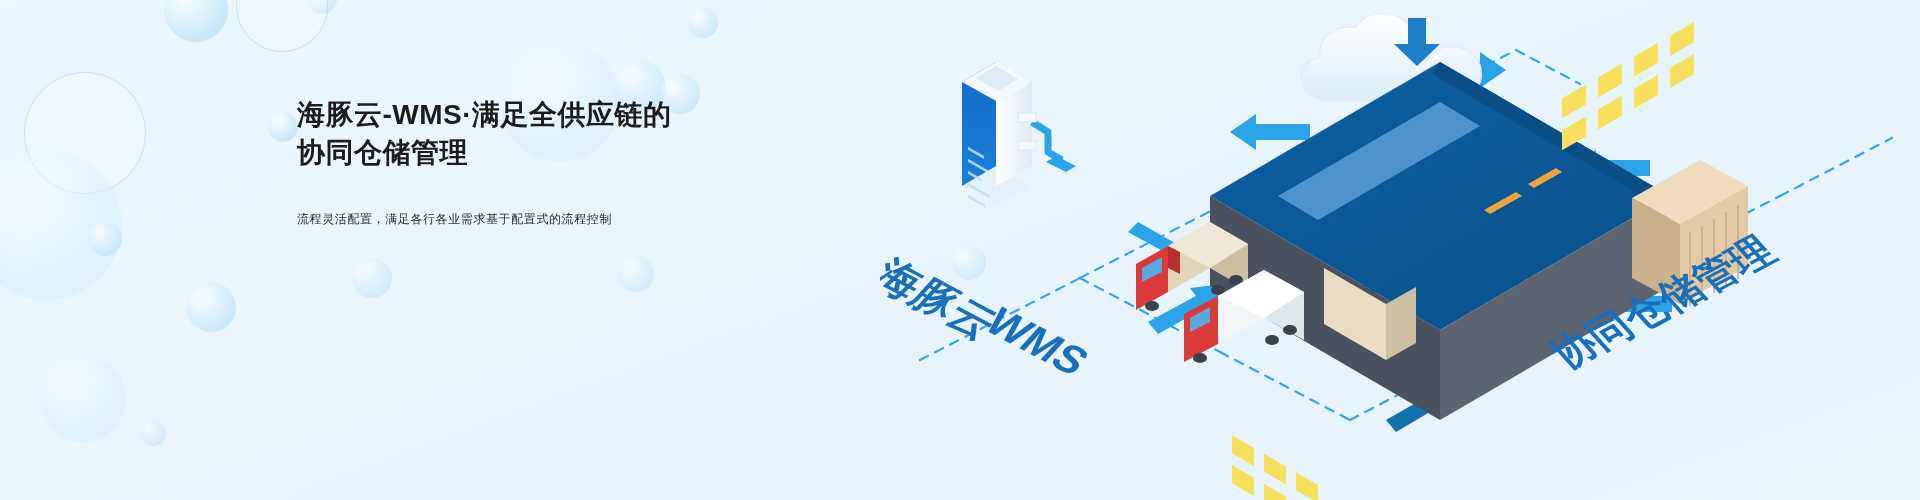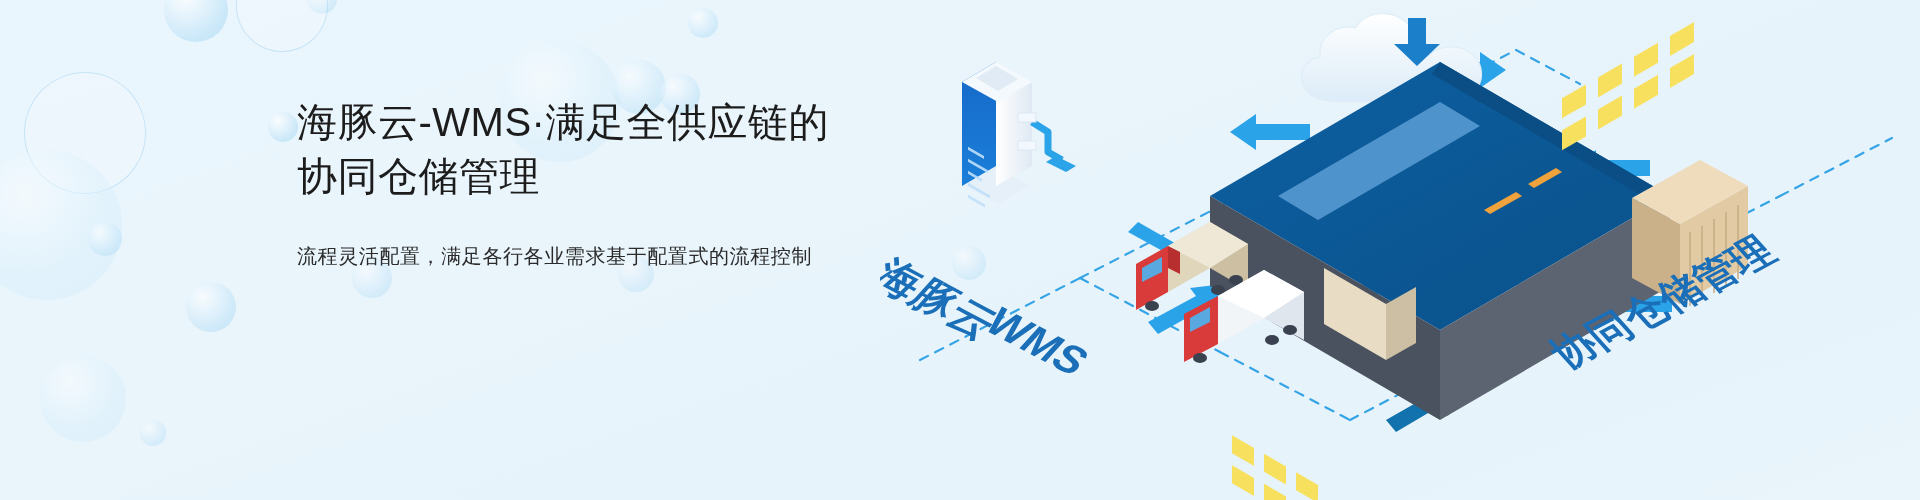--- a/index.html
+++ b/index.html
@@ -19,26 +19,26 @@
     opacity:.75;
   }
   .bub-ring{border:1px solid rgba(150,205,240,.45);background:rgba(255,255,255,.18);}
   .bub-faint{
     background:radial-gradient(circle at 35% 30%,rgba(255,255,255,.9) 0%,rgba(213,238,252,.75) 55%,rgba(186,226,248,.5) 100%);
     opacity:.5;
   }
   
   #text-block{position:absolute;left:297px;top:96px;width:620px;}
   #headline{
-    font-size:40px;line-height:1.34;color:#1c1c1c;font-weight:400;
+    font-size:28px;line-height:1.34;color:#1c1c1c;font-weight:700;
     letter-spacing:.5px;white-space:nowrap;
   }
   #headline .ln{display:block;}
   #subhead{
-    margin-top:40px;font-size:20px;color:#2b2b2b;letter-spacing:.6px;white-space:nowrap;
+    margin-top:40px;font-size:12px;color:#2b2b2b;letter-spacing:.6px;white-space:nowrap;
   }
   
   #illustration{position:absolute;left:880px;top:0;width:1040px;height:500px;}
   #illustration svg{display:block;}
 </style>
 </head>
 <body>
 
 <div id="banner">
 

